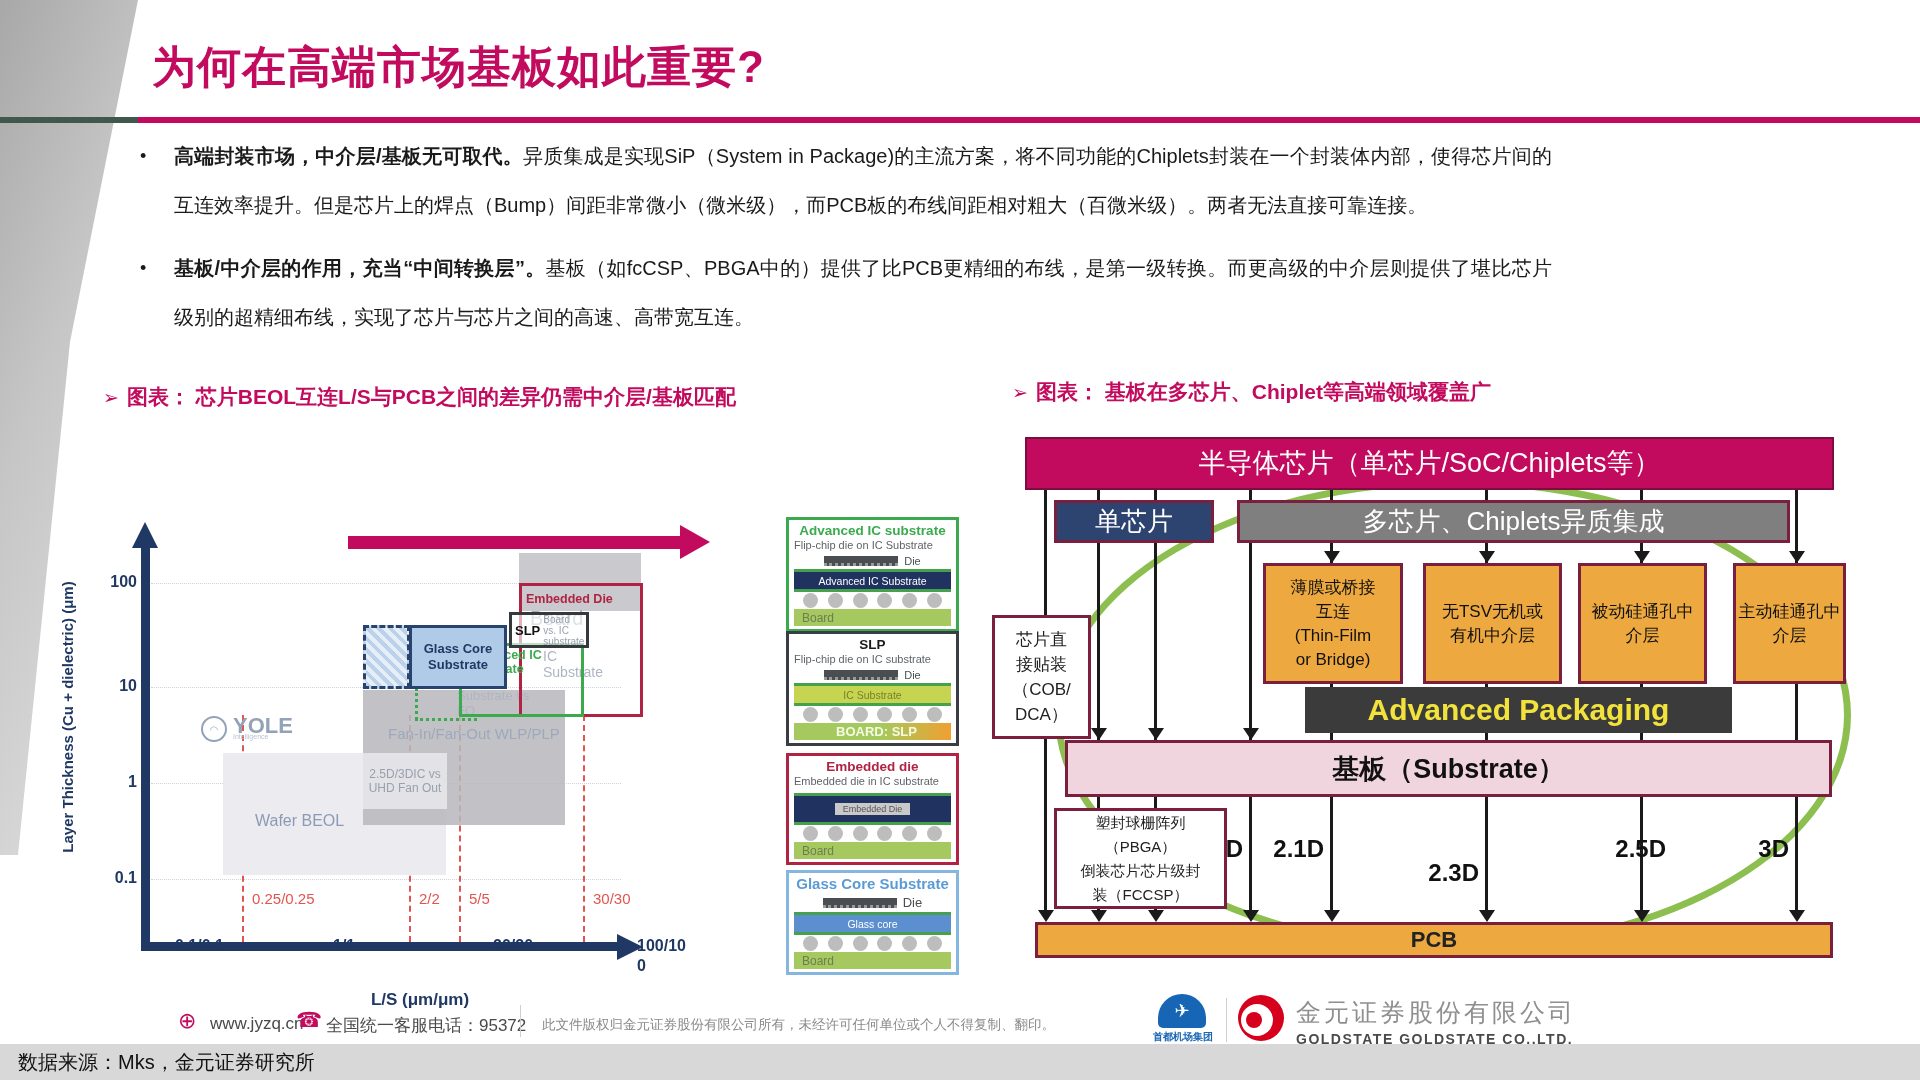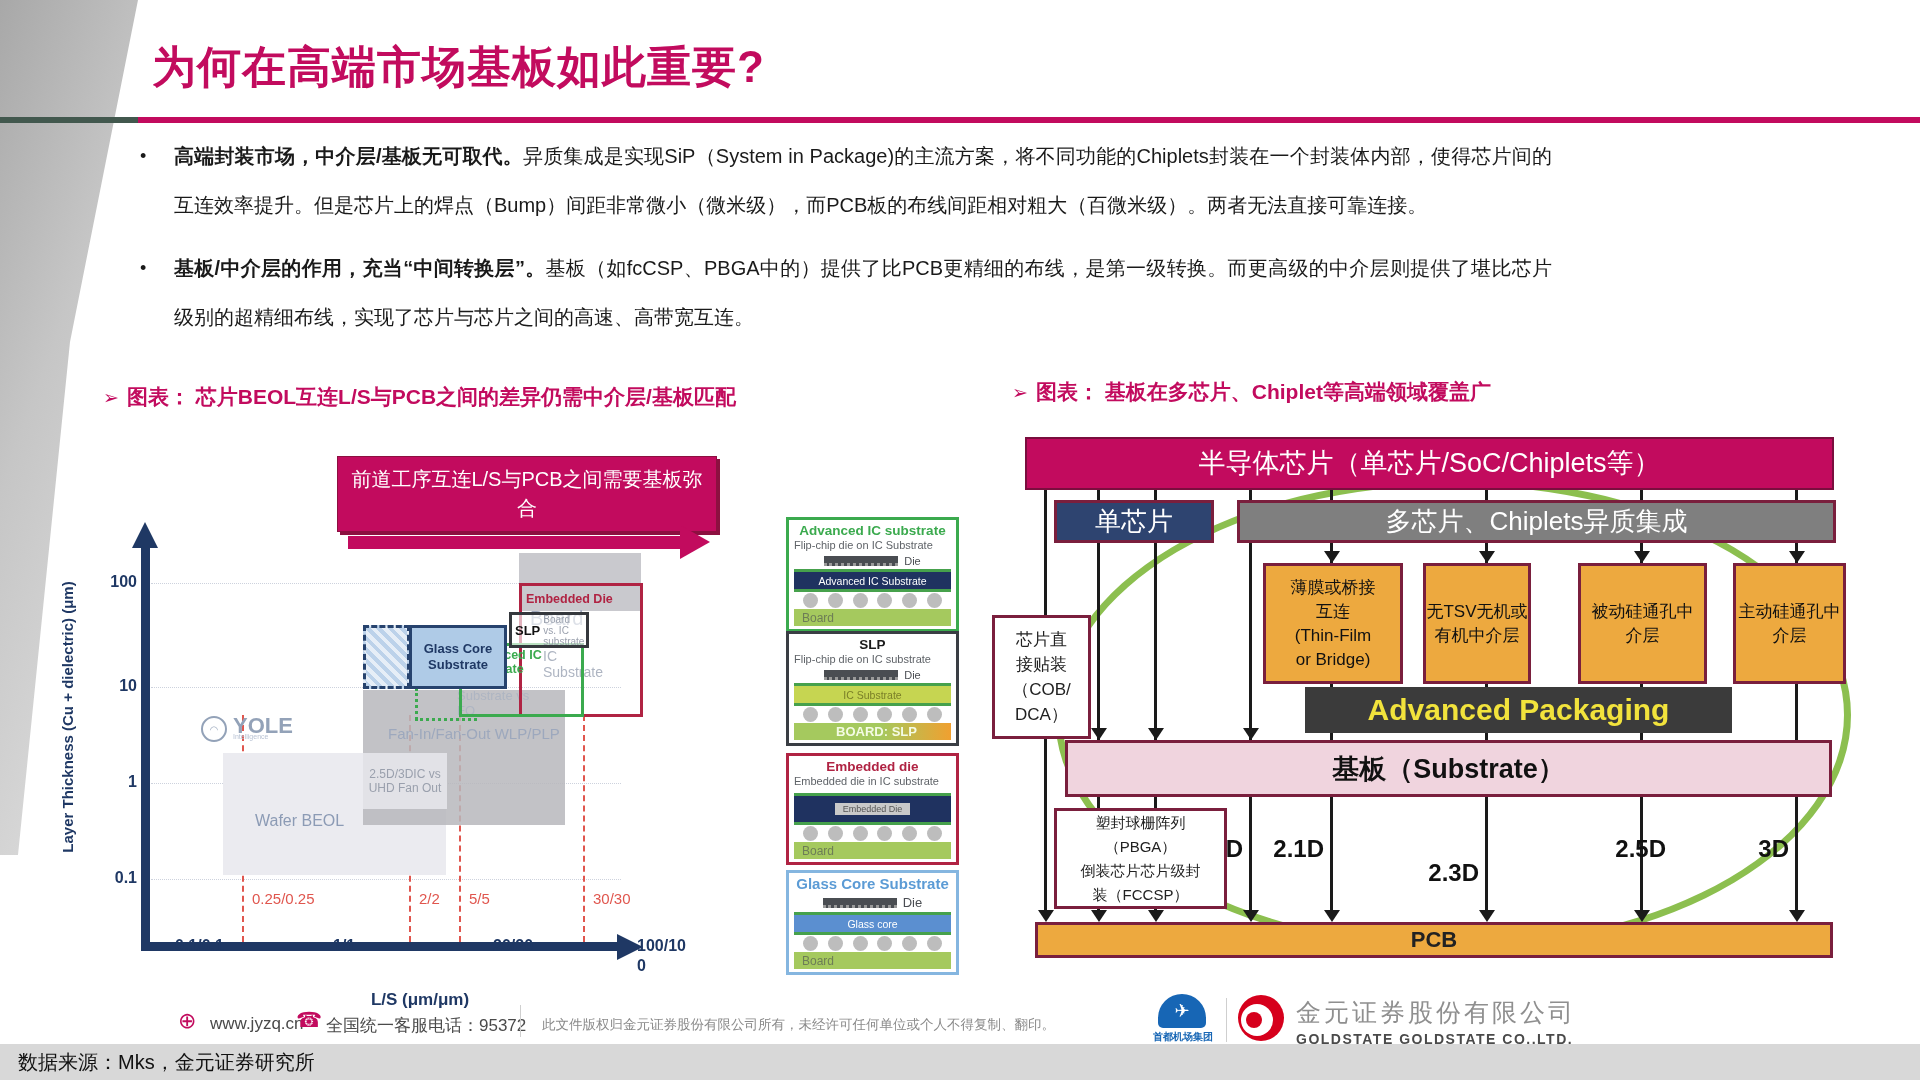--- a/index.html
+++ b/index.html
@@ -77,21 +77,21 @@
   #r-ellipse{position:absolute;left:55px;top:48px;width:782px;height:460px;border:7px solid #8cbf4f;
              border-radius:50%;z-index:0;}
   .vline{position:absolute;top:60px;height:425px;width:3px;background:#1a1a1a;z-index:1;}
   .tri-down{position:absolute;width:0;height:0;border-left:8px solid transparent;
             border-right:8px solid transparent;border-top:12px solid #1a1a1a;z-index:1;}
   #r-banner{position:absolute;left:25px;top:7px;width:805px;height:49px;background:#c20b5e;
             border:2px solid #7a0e3e;color:#fff;font-size:27px;text-align:center;line-height:49px;z-index:3;}
   .rbox{position:absolute;box-sizing:border-box;border:3px solid #7a1f3d;display:flex;
         align-items:center;justify-content:center;text-align:center;z-index:4;}
   #r-single{left:54px;top:70px;width:160px;height:43px;background:#2e4470;color:#fff;font-size:26px;}
-  #r-multi{left:237px;top:70px;width:599px;height:43px;background:#7f7f7f;color:#fff;font-size:26px;}
+  #r-multi{left:237px;top:70px;width:553px;height:43px;background:#7f7f7f;color:#fff;font-size:26px;}
   .whitebox{background:#fff;white-space:pre-line;z-index:6;}
   #r-cob{left:-8px;top:185px;width:99px;height:124px;font-size:17px;line-height:25px;}
   .obox{background:#eda93f;top:133px;height:121px;white-space:pre-line;font-size:17px;line-height:24px;color:#111;}
   #r-advpack{position:absolute;left:305px;top:257px;width:427px;height:46px;background:#3b3b3b;
              color:#f2e33c;font-size:30px;font-weight:bold;display:flex;align-items:center;
              justify-content:center;z-index:4;}
   #r-substrate{left:65px;top:310px;width:767px;height:57px;background:#f0d4de;color:#111;
                font-size:27px;font-weight:bold;z-index:5;}
   #r-pbga{left:54px;top:378px;width:173px;height:101px;font-size:15px;line-height:24px;}
   .dim{position:absolute;top:405px;font-size:24px;font-weight:bold;color:#111;text-align:right;z-index:5;}
@@ -204,21 +204,20 @@
 
     <div id="yole">
       <span class="ring">◠</span>
       <span>
         <span style="font-weight:bold;font-size:22px;display:block;line-height:15px;">YOLE</span>
         <span style="font-size:7px;display:block;color:#b9c3d4;">Intelligence</span>
       </span>
     </div>
   </div>
 
-  <div class="abs" id="lbanner">前道工序互连L/S与PCB之间需要基板弥合</div>
   <div class="abs" id="lbanner-arrowbar"></div>
   <div class="abs" id="lbanner-arrowhead"></div>
 
   <div class="cs" style="top:517px;border:3px solid #3baa4e;">
     <div class="t" style="color:#3baa4e;">Advanced IC substrate</div>
     <div class="st">Flip-chip die on IC Substrate</div>
     <div class="die-row">
         <div class="die-bar"></div>
         <span class="die-lb">Die</span>
       </div>
@@ -324,21 +323,21 @@
 
     <div class="rbox whitebox" id="r-cob">芯片直
 接贴装
 （COB/
 DCA）</div>
 
     <div class="rbox obox" style="left:263px;width:140px;">薄膜或桥接
 互连
 (Thin-Film
 or Bridge)</div>
-    <div class="rbox obox" style="left:423px;width:108px;">无TSV无机或
+    <div class="rbox obox" style="left:423px;width:139px;">无TSV无机或
 有机中介层</div>
     <div class="rbox obox" style="left:578px;width:129px;">被动硅通孔中
 介层</div>
     <div class="rbox obox" style="left:733px;width:113px;">主动硅通孔中
 介层</div>
 
     <div id="r-advpack">Advanced Packaging</div>
     <div class="rbox" id="r-substrate">基板（Substrate）</div>
     <div class="rbox whitebox" id="r-pbga">塑封球栅阵列
 （PBGA）

